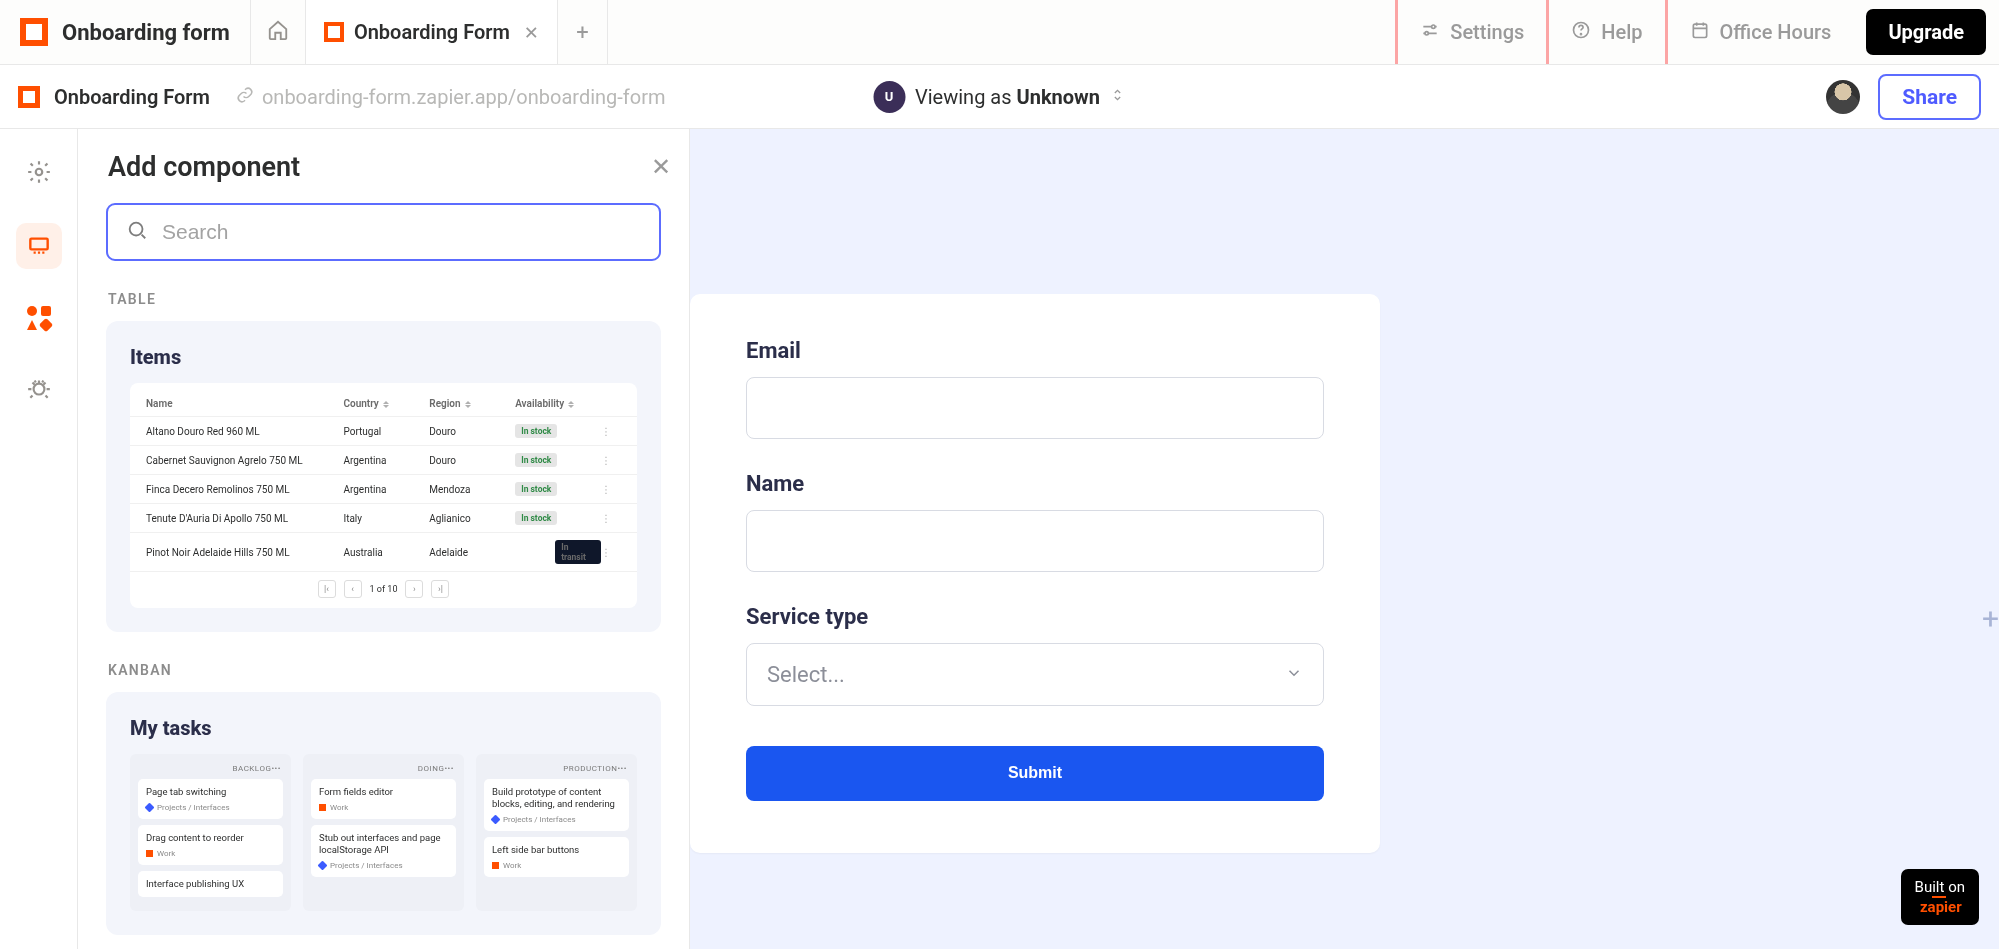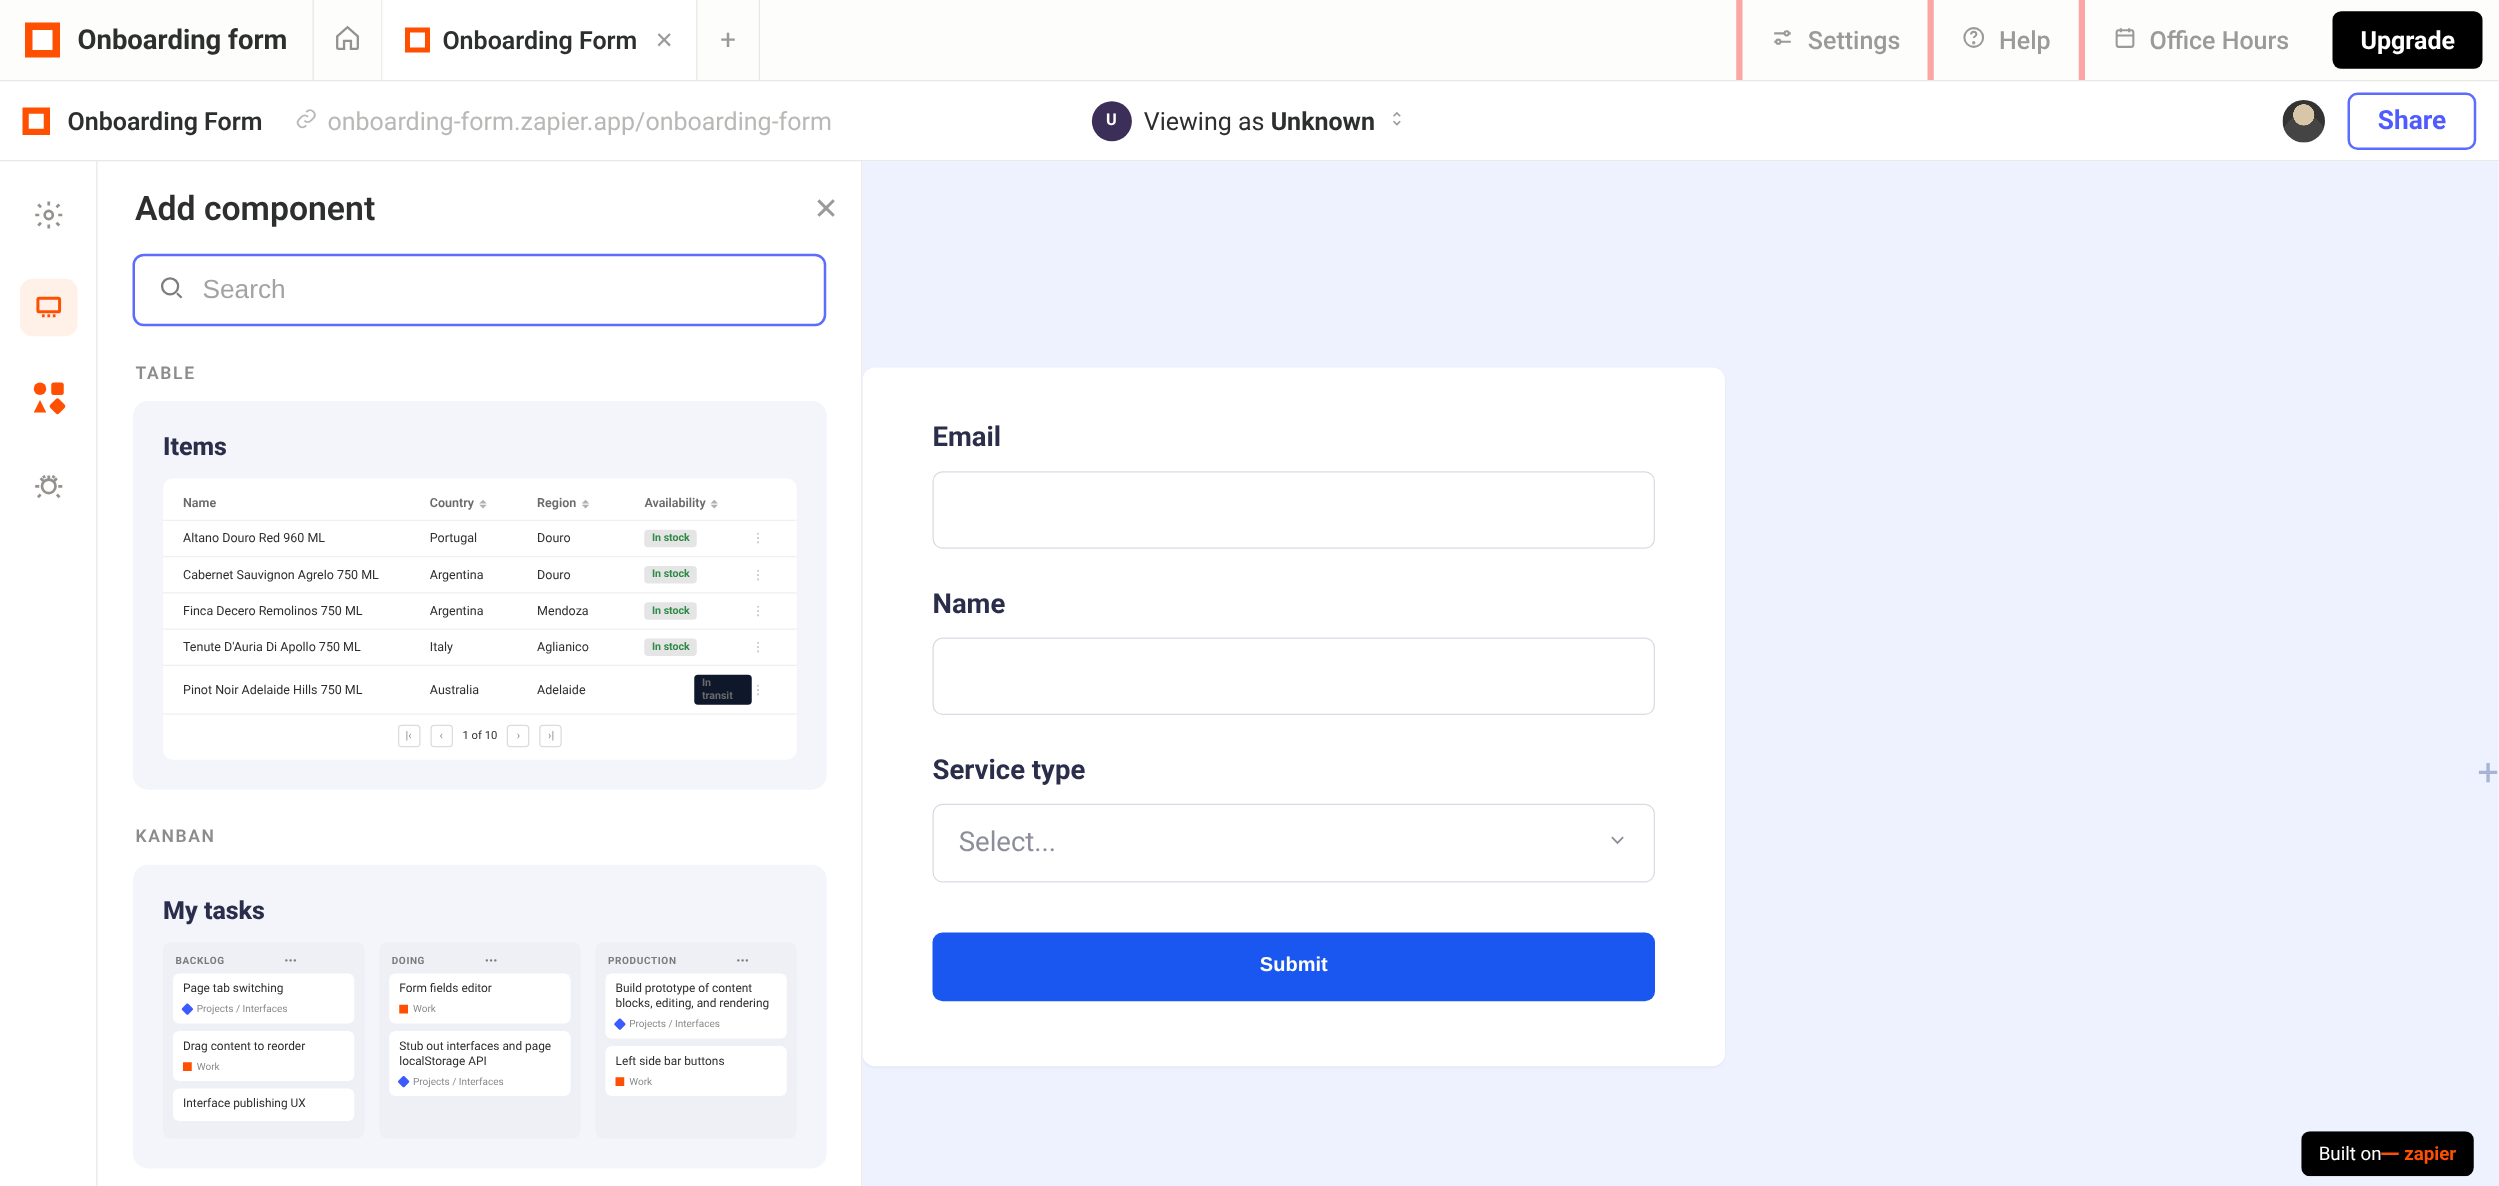--- a/index.html
+++ b/index.html
@@ -15,21 +15,21 @@
 .home-icon svg { width: 22px; height: 22px; color: #95928e; }
 .tabs { display: flex; align-items: stretch; height: 100%; }
 .tab { display: flex; align-items: center; gap: 10px; padding: 0 18px; border-right: 1px solid #e8e8e8; background: #fff; }
 .tab-logo { width: 20px; height: 20px; background: #ff4f00; position: relative; }
 .tab-logo::after { content:""; position:absolute; inset:4px; background:#fff; }
 .tab-title { font-size: 20px; font-weight: 600; color: #2d2e2e; }
 .tab-close { color: #9a9a9a; font-size: 18px; padding-left: 4px; }
 .newtab { width: 50px; display: flex; align-items: center; justify-content: center; color: #9a9a9a; font-size: 22px; border-right: 1px solid #e8e8e8; }
 .tb-spacer { flex: 1; }
 .tb-actions { display: flex; align-items: center; height: 100%; }
-.tb-item { display: flex; align-items: center; gap: 10px; padding: 0 22px; color: #9a9a9a; font-size: 20px; font-weight: 500; border-left: 5px solid #fca5a5; height: 100%; }
+.tb-item { display: flex; align-items: center; gap: 10px; padding: 0 22px; color: #9a9a9a; font-size: 20px; font-weight: 500; border-left: 3px solid #fca5a5; height: 100%; }
 .tb-item svg { width: 20px; height: 20px; }
 .upgrade { margin: 0 13px; background: #000; color: #fff; font-weight: 700; font-size: 20px; padding: 11px 22px; border-radius: 7px; }
 
 
 .secondbar { display: flex; align-items: center; height: 64px; padding: 0 18px 0 18px; border-bottom: 1px solid #e8e8e8; }
 .sb-left { display: flex; align-items: center; gap: 14px; }
 .sb-logo { width: 22px; height: 22px; background: #ff4f00; position: relative; }
 .sb-logo::after { content:""; position:absolute; inset:5px; background:#fff; }
 .sb-page { font-size: 20px; font-weight: 600; color: #2d2e2e; }
 .sb-link { display: flex; align-items: center; gap: 8px; color: #b8b8b6; font-size: 20px; margin-left: 12px; }
@@ -80,38 +80,38 @@
 .badge { font-size: 8.5px; font-weight:700; padding: 2px 6px; border-radius: 3px; display:inline-block; }
 .badge.green { background: #e5e5e5; color: #2f8a46; }
 .badge.gray { background: #0f172a; color: #6a6a6a; margin-left: 40px; }
 .pt-dots { color: #b0b0b0; }
 .pt-pager { display:flex; justify-content:center; gap:8px; padding-top:8px; font-size:9px; align-items:center; }
 .pt-pager .pg-btn { border:1px solid #dcdcdc; width:18px; height:18px; display:flex;align-items:center;justify-content:center; border-radius:3px; color:#888; font-size:9px;}
 
 
 .kb-wrap { display:flex; gap:12px; }
 .kb-col { background:#eef0f6; border-radius:6px; padding:8px; flex:1; font-size:9px; }
-.kb-col-head { display:flex; justify-content:flex-start; color:#7a7a7a; font-weight:700; letter-spacing:0.5px; font-size:8px; padding:2px 2px 6px 2px;gap:48px;}
+.kb-col-head { display:flex; justify-content:flex-end; color:#7a7a7a; font-weight:400; letter-spacing:0.5px; font-size:8px; padding:2px 2px 6px 2px;}
 .kb-card { background:#fff; border-radius:5px; padding:7px 8px; margin-bottom:6px; }
 .kb-card .kt { font-size:9.5px; color:#2d2e2e; line-height:1.25; }
 .kb-card .km { display:flex; align-items:center; gap:4px; font-size:8px; color:#8a8a8a; margin-top:5px; }
 .km .dot-blue { width:7px;height:7px;border-radius:1px;background:#3b5bff;transform:rotate(45deg);}
 .km .dot-orange { width:7px;height:7px;background:#ff4f00;}
 
 
 .canvas { flex:1; background:#eef2ff; overflow:auto; display:flex; align-items:center; padding-top:68px; position:relative;justify-content:space-between; }
 .form-card { background:#fff; border-radius:10px; width:690px; padding:44px 56px 52px 56px; box-shadow:0 1px 2px rgba(0,0,0,0.04); }
 .flabel { font-size:22px; font-weight:700; color:#2b2e4a; margin-bottom:14px; }
 .finput { width:100%; height:62px; border:1px solid #d8dbe3; border-radius:8px; background:#fff; margin-bottom:32px; font-size:19px; padding:0 16px; }
 .fselect { width:100%; height:63px; border:1px solid #d8dbe3; border-radius:8px; background:#fff; margin-bottom:40px; display:flex; align-items:center; justify-content:space-between; padding:0 20px; color:#8c8f99; font-size:22px; }
 .fselect svg { width:18px; height:18px; color:#8c8f99; }
 .fsubmit { width:100%; height:55px; background:#1a56f0; color:#fff; font-size:16px; font-weight:700; border:none; border-radius:8px; }
 .add-comp { margin-top:90px; color:#a8b4d6; font-size:30px; }
 
-.built-badge { position:fixed; right:20px; bottom:8px; background:#000; color:#fff; font-size:15px; padding:9px 14px; border-radius:7px; display:flex; align-items:center; gap:0;}
+.built-badge { position:fixed; right:20px; bottom:24px; background:#000; color:#fff; font-size:15px; padding:9px 14px; border-radius:7px; display:flex; align-items:center; gap:0;flex-direction:column;}
 .built-badge .z { color:#ff4f00; font-weight:700; margin-left:2px;}
 .built-badge .zline { display:inline-block; width:14px; height:2px; background:#ff4f00; margin-right:2px; vertical-align:middle;}
 </style>
 </head>
 <body>
 
 <div class="topbar">
   <div class="app-ident">
     <div class="app-logo"></div>
     <div class="app-title">Onboarding form</div>

